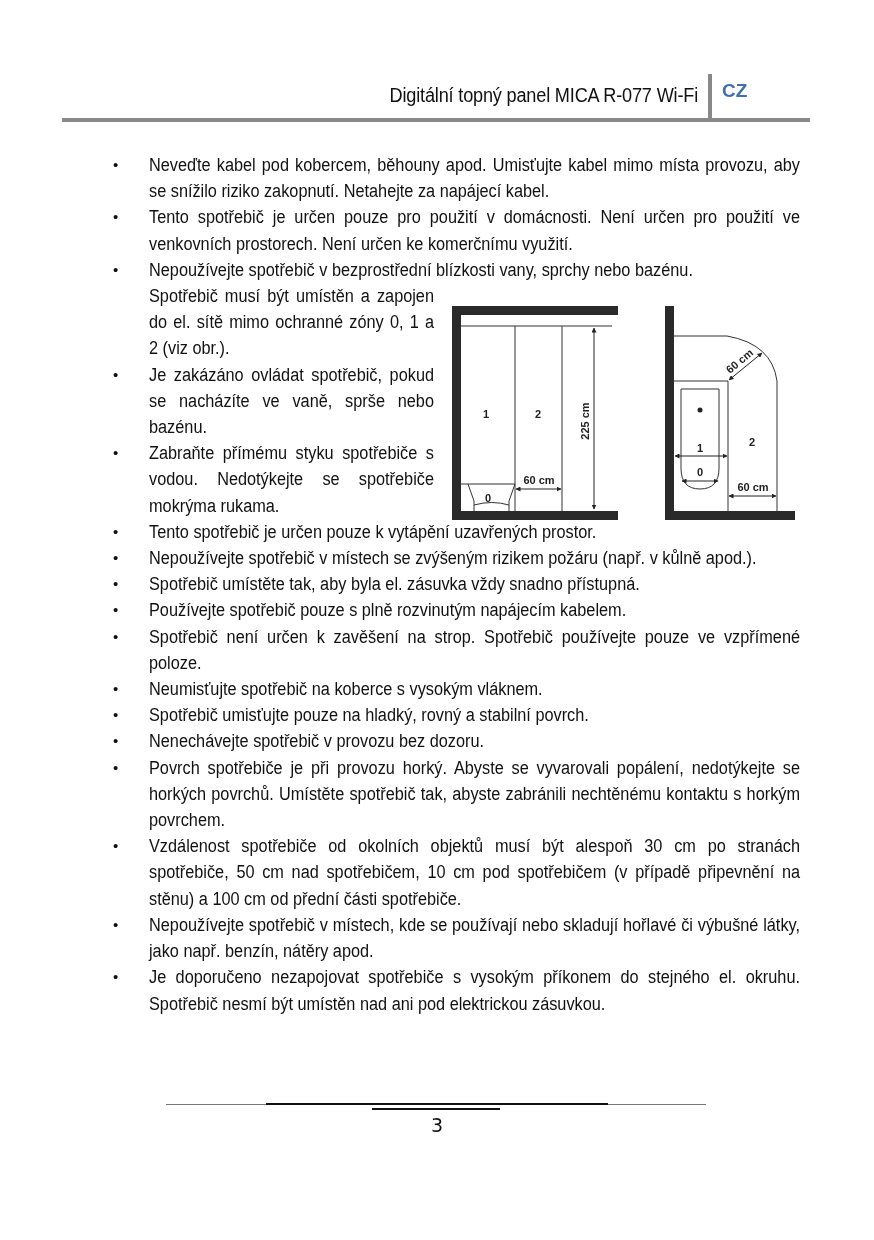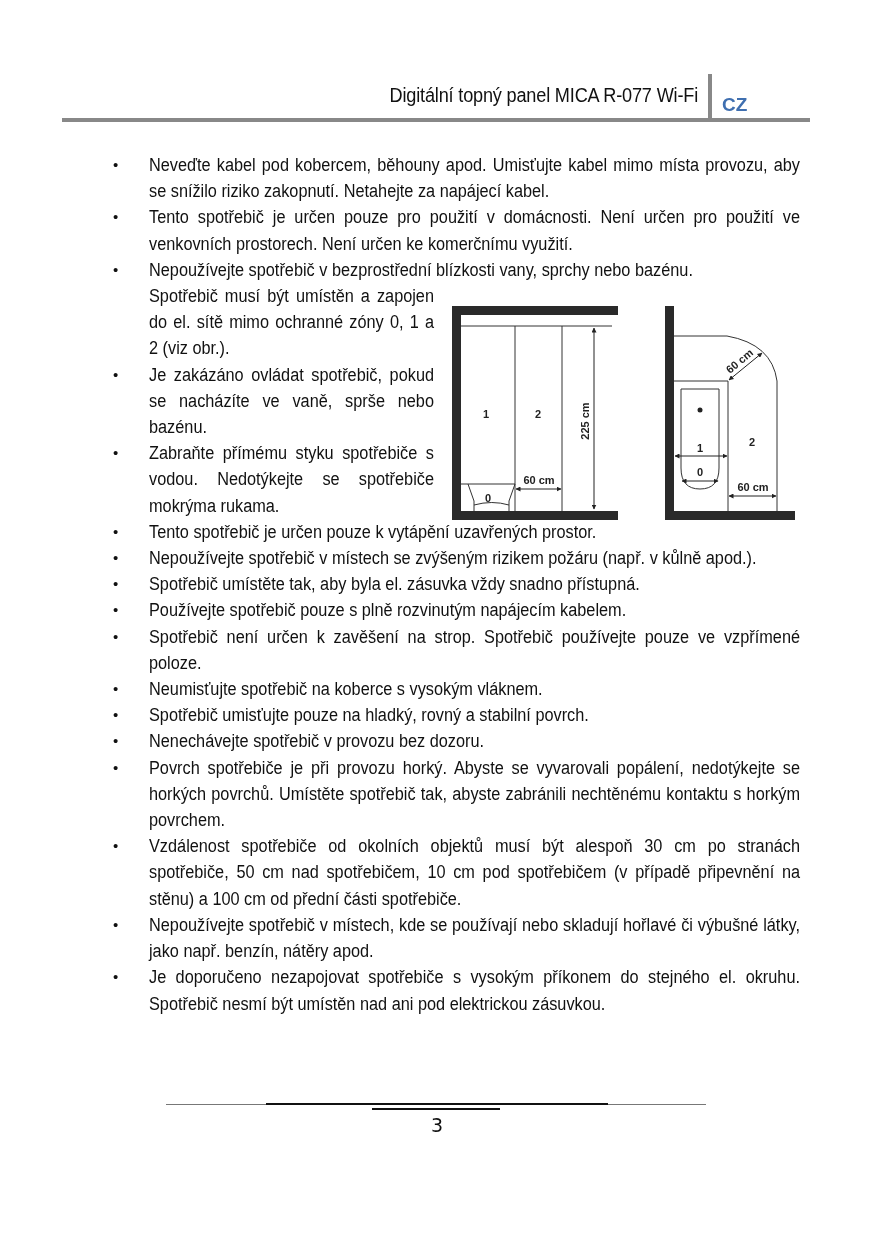--- a/index.html
+++ b/index.html
@@ -1,21 +1,21 @@
 <!DOCTYPE html>
 <html><head>
 <meta charset="utf-8">
 <style>
   html, body { margin: 0; padding: 0; background: #ffffff; }
   body { width: 874px; height: 1240px; position: relative; overflow: hidden;
          font-family: "Liberation Sans", sans-serif; color: #111; }
   .header-title { position: absolute; left: 300px; width: 398px; top: 84px; text-align: right;
                   font-size: 19.5px; color: #111; transform: scaleX(0.93); transform-origin: right center; letter-spacing: -0.2px; }
   .header-vbar { position: absolute; left: 708px; top: 74px; width: 4px; height: 48px; background: #888; }
-  .header-lang { position: absolute; left: 722px; top: 94px; font-size: 19px; font-weight: bold; color: #3f6fb0; }
+  .header-lang { position: absolute; left: 722px; top: 80px; font-size: 19px; font-weight: bold; color: #3f6fb0; }
   .header-rule { position: absolute; left: 62px; top: 118px; width: 748px; height: 4px; background: #888; }
 
   .content { position: absolute; left: 113px; top: 152px; width: 687px;
              font-size: 18px; line-height: 26.2px; }
   .item { position: relative; padding-left: 36px; text-align: justify; }
   .item .bullet { position: absolute; left: 0px; top: 0; font-size: 15px; }
   .item .txt { display: block; transform: scaleX(0.905); transform-origin: left top; width: 110.5%; }
   .narrow .txt { width: 110.5%; }
   .narrow { width: 285px; }
 

